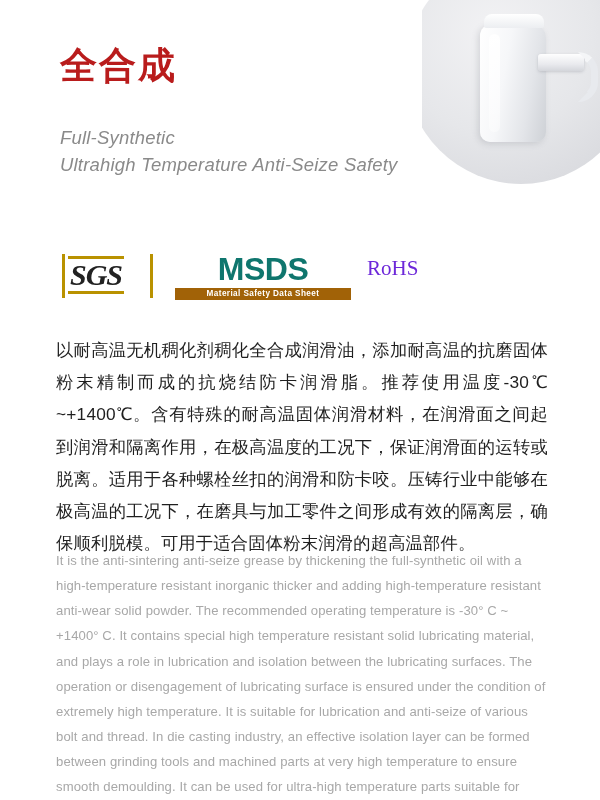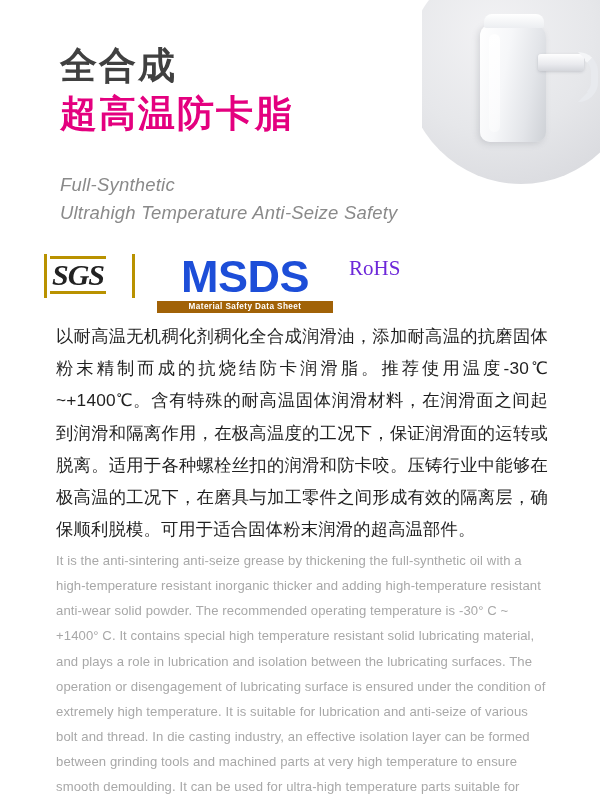--- a/index.html
+++ b/index.html
@@ -96,21 +96,21 @@
   .headings {
     position: absolute;
     left: 60px;
     top: 44px;
     width: 420px;
   }
   .title-cn-1 {
     font-family: "Liberation Sans", sans-serif;
     font-size: 37px;
     font-weight: bold;
-    color: #404040;
+    color: #b91c1c;
     letter-spacing: 2px;
     line-height: 1.18;
     margin: 0;
   }
   .title-cn-2 {
     font-family: "Liberation Sans", sans-serif;
     font-size: 37px;
     font-weight: bold;
     color: #e4007f;
     letter-spacing: 2px;
@@ -123,21 +123,21 @@
     font-style: italic;
     font-size: 18.5px;
     color: #8a8a8a;
     line-height: 1.5;
     letter-spacing: 0.2px;
   }
 
   
   .certs {
     position: absolute;
-    left: 44px;
+    left: 62px;
     top: 252px;
     width: 470px;
     height: 52px;
     padding-left: 12px;
   }
   .sgs {
     position: absolute;
     left: 6px;
     top: 4px;
     font-family: "Liberation Serif", serif;
@@ -164,22 +164,22 @@
   .msds {
     position: absolute;
     left: 113px;
     top: 1px;
     text-align: center;
     width: 176px;
   }
   .msds-main {
     font-family: "Liberation Sans", sans-serif;
     font-weight: bold;
-    font-size: 45px;
-    color: #1d4ed8;
+    font-size: 32px;
+    color: #0f766e;
     letter-spacing: -0.5px;
     line-height: 1.05;
   }
   .msds-sub {
     margin-top: 1px;
     font-family: "Liberation Sans", sans-serif;
     font-size: 8.2px;
     font-weight: bold;
     color: #ffffff;
     background: #a16207;
@@ -193,21 +193,21 @@
     font-family: "Liberation Serif", serif;
     font-size: 21px;
     color: #6d28d9;
     letter-spacing: 0px;
   }
 
   
   .desc-cn {
     position: absolute;
     left: 56px;
-    top: 320px;
+    top: 334px;
     width: 492px;
     font-family: "Liberation Sans", sans-serif;
     font-size: 17.3px;
     color: #1f1f1f;
     line-height: 1.86;
     letter-spacing: 0.2px;
     text-align: justify;
   }
 
   
@@ -233,21 +233,20 @@
     <div class="photo-circle"></div>
     <div class="cart-body"></div>
     <div class="cart-cap"></div>
     <div class="cart-shine"></div>
     <div class="cart-nozzle"></div>
     <div class="cart-nozzle-tip"></div>
   </div>
 
   <div class="headings">
     <h1 class="title-cn-1">全合成</h1>
-    <h1 class="title-cn-2">超高温防卡脂</h1>
     <div class="title-en">
       <div>Full-Synthetic</div>
       <div>Ultrahigh Temperature Anti-Seize Safety</div>
     </div>
   </div>
 
   <div class="certs">
     <div class="sgs-bar-l"></div>
     <div class="sgs-bar-r"></div>
     <div class="sgs">SGS</div>

